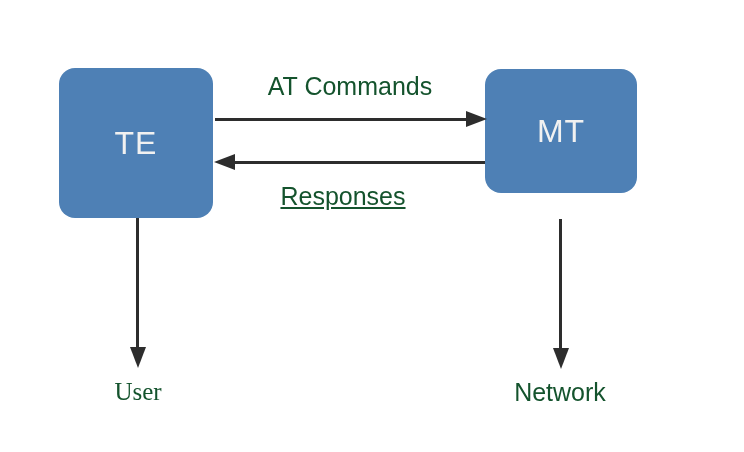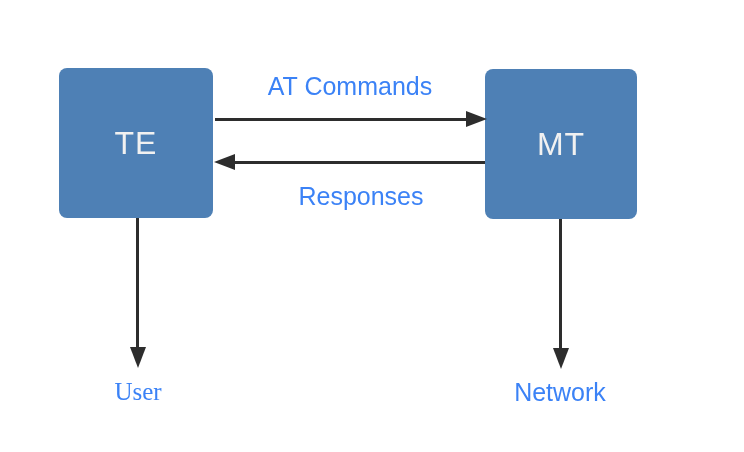--- a/index.html
+++ b/index.html
@@ -11,30 +11,30 @@
   .canvas {
     position: relative;
     width: 744px;
     height: 452px;
     background: #ffffff;
     overflow: hidden;
   }
   .node {
     position: absolute;
     background: #4e80b5;
-    border-radius: 8px;
+    border-radius: 16px;
     color: #f1f1f1;
     font-size: 32px;
     display: flex;
     align-items: center;
     justify-content: center;
     letter-spacing: 1px;
   }
   .node-te { left: 59px; top: 68px; width: 154px; height: 150px; }
-  .node-mt { left: 485px; top: 69px; width: 152px; height: 150px; }
+  .node-mt { left: 485px; top: 69px; width: 152px; height: 124px; }
 
   .hline {
     position: absolute;
     height: 3px;
     background: #2d2d2d;
   }
   .vline {
     position: absolute;
     width: 3px;
     background: #2d2d2d;
@@ -54,26 +54,26 @@
     border-bottom: 8px solid transparent;
     border-right: 21px solid #2d2d2d;
   }
   .head-down {
     border-left: 8px solid transparent;
     border-right: 8px solid transparent;
     border-top: 21px solid #2d2d2d;
   }
   .lbl {
     position: absolute;
-    color: #3b82f6;
+    color: #14532d;
     font-size: 25px;
     text-align: center;
   }
   .lbl-at        { left: 230px; top: 72px;  width: 240px; }
-  .lbl-resp      { left: 261px; top: 182px; width: 200px; }
+  .lbl-resp      { left: 243px; top: 182px; width: 200px; text-decoration: underline; }
   .lbl-user      { left: 78px;  top: 378px; width: 120px; font-family: Liberation Serif, serif; }
   .lbl-network   { left: 485px; top: 378px; width: 150px; text-align: center; }
 
   
   .line-at       { left: 215px; top: 118px; width: 252px; }
   .head-at       { left: 466px; top: 111px; }
   .head-resp     { left: 214px; top: 154px; }
   .line-resp     { left: 234px; top: 161px; width: 251px; }
   .line-te-user  { left: 136px; top: 218px; height: 130px; }
   .head-te-user  { left: 130px; top: 347px; }

